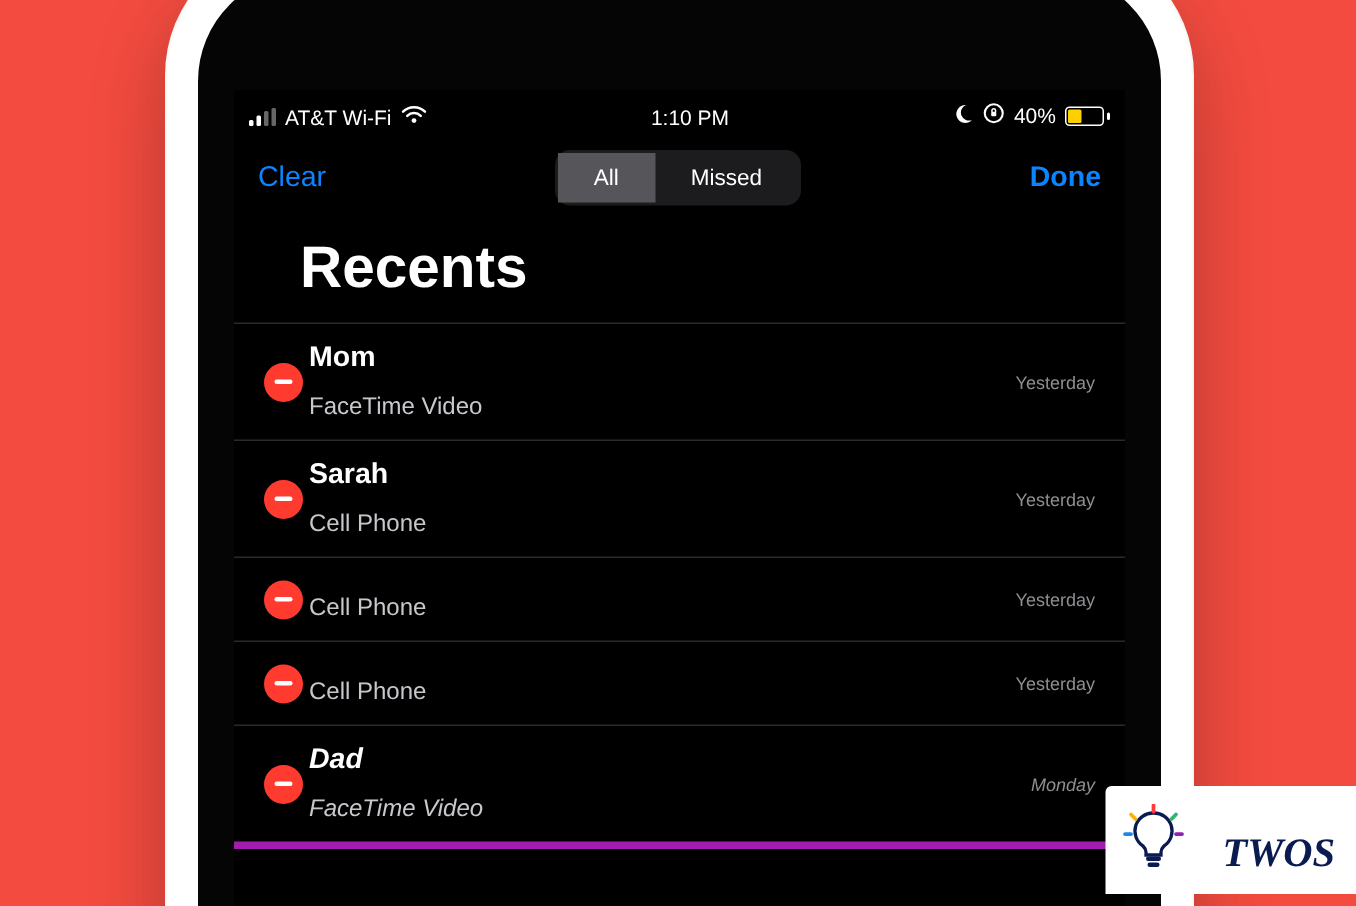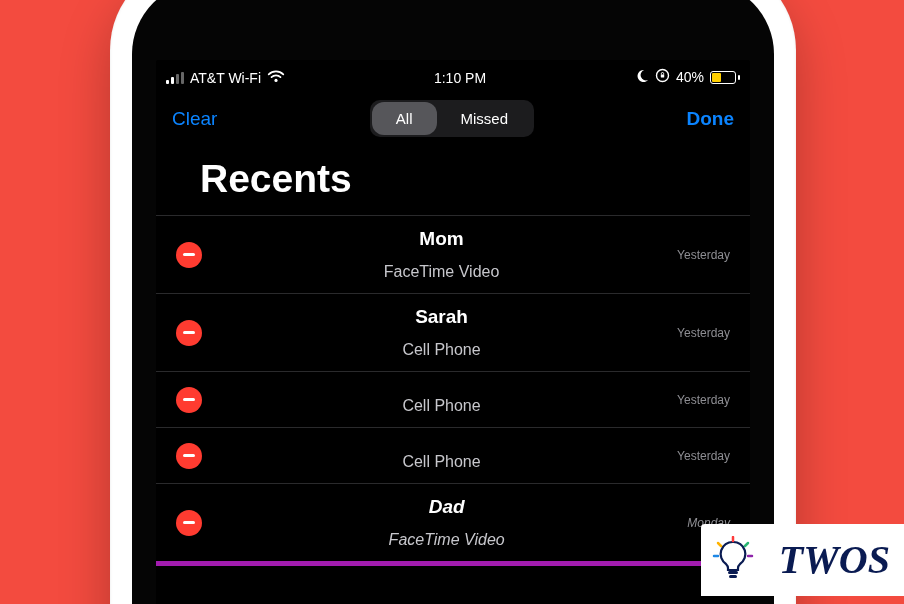--- a/index.html
+++ b/index.html
@@ -89,56 +89,54 @@
     display:flex; align-items:center; justify-content:space-between;
     padding: 14px 16px 10px 16px;
   }
   .nav-btn { color:#0b84ff; font-size:19px; font-weight:400; background:none; border:none; }
   .nav-btn.done { font-weight:700; }
   .seg {
     display:flex; background:#1c1c1e; border-radius:10px; padding:2px;
   }
   .seg button {
     border:none; background:transparent; color:#fff; font-size:15px;
-    padding: 8px 24px; border-radius:12px; font-weight:400;
+    padding: 8px 24px; border-radius:0; font-weight:400;
   }
   .seg button.active { background:#56565a; }
 
   .title {
     font-size: 39px; font-weight:700; padding: 10px 20px 14px 44px;
   }
 
   .list { }
   .row {
     display:flex; align-items:center; padding: 12px 20px 12px 16px;
     border-top: 1px solid #2a2a2c;
-    gap: 16px;
-    text-align: center;
   }
   .row:last-child { border-bottom: 5px solid #a21caf; font-style: italic; }
   .delete {
     width:26px; height:26px; border-radius:50%; background:#ff3b30;
     display:flex; align-items:center; justify-content:center; flex-shrink:0;
     margin-left: 4px;
   }
   .delete .bar { width:12px; height:2.5px; background:#fff; border-radius:2px; }
   .entry { flex:1; padding-left: 4px; }
   .name { font-size:19px; font-weight:600; }
   .sub  { font-size:16px; color:#c7c7cc; margin-top:13px; font-weight:400;}
   .time { color:#8e8e93; font-size:12px; }
 
   
   .watermark {
     position:absolute; right:0; bottom:8px;
     background:#fff; color:#0a1b52;
     font-family: Georgia, "Times New Roman", serif;
     font-style: italic; font-weight:700;
-    font-size:40px;
+    font-size:27px;
     padding: 12px 14px 12px 8px;
-    display:flex; align-items:flex-start; gap:22px;
+    display:flex; align-items:flex-end; gap:22px;
     border-top-left-radius: 4px;
   }
   .bulb { width:48px; height:48px; }
 </style>
 </head>
 <body>
 
 <div class="phone">
   <div class="earpiece"></div>
   <div class="bezel">

